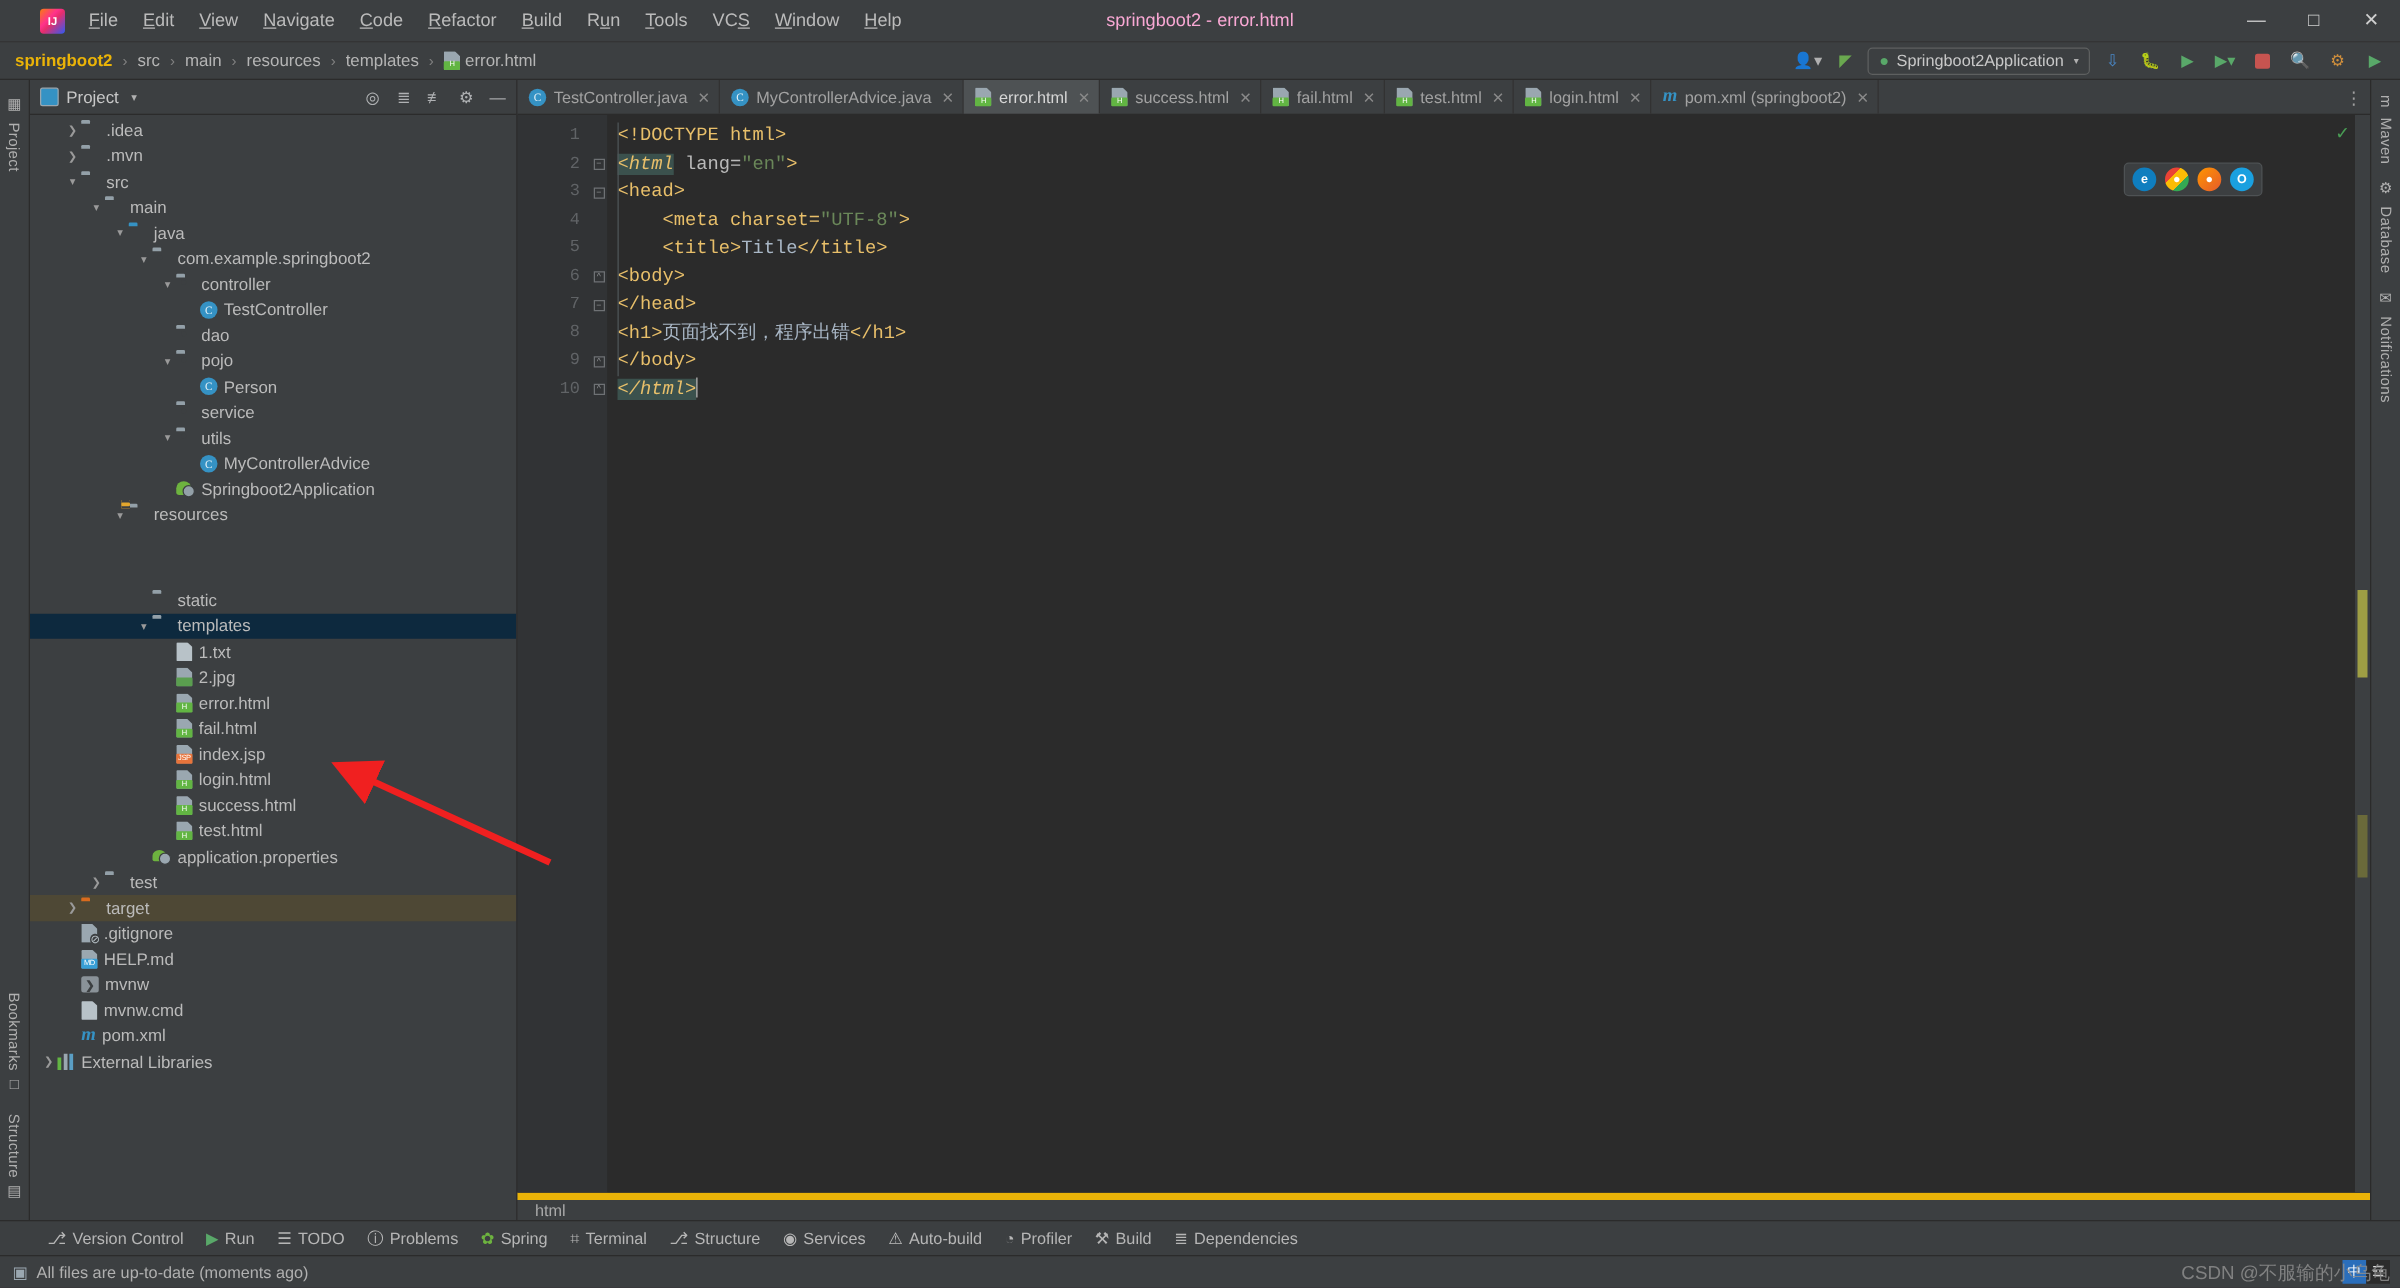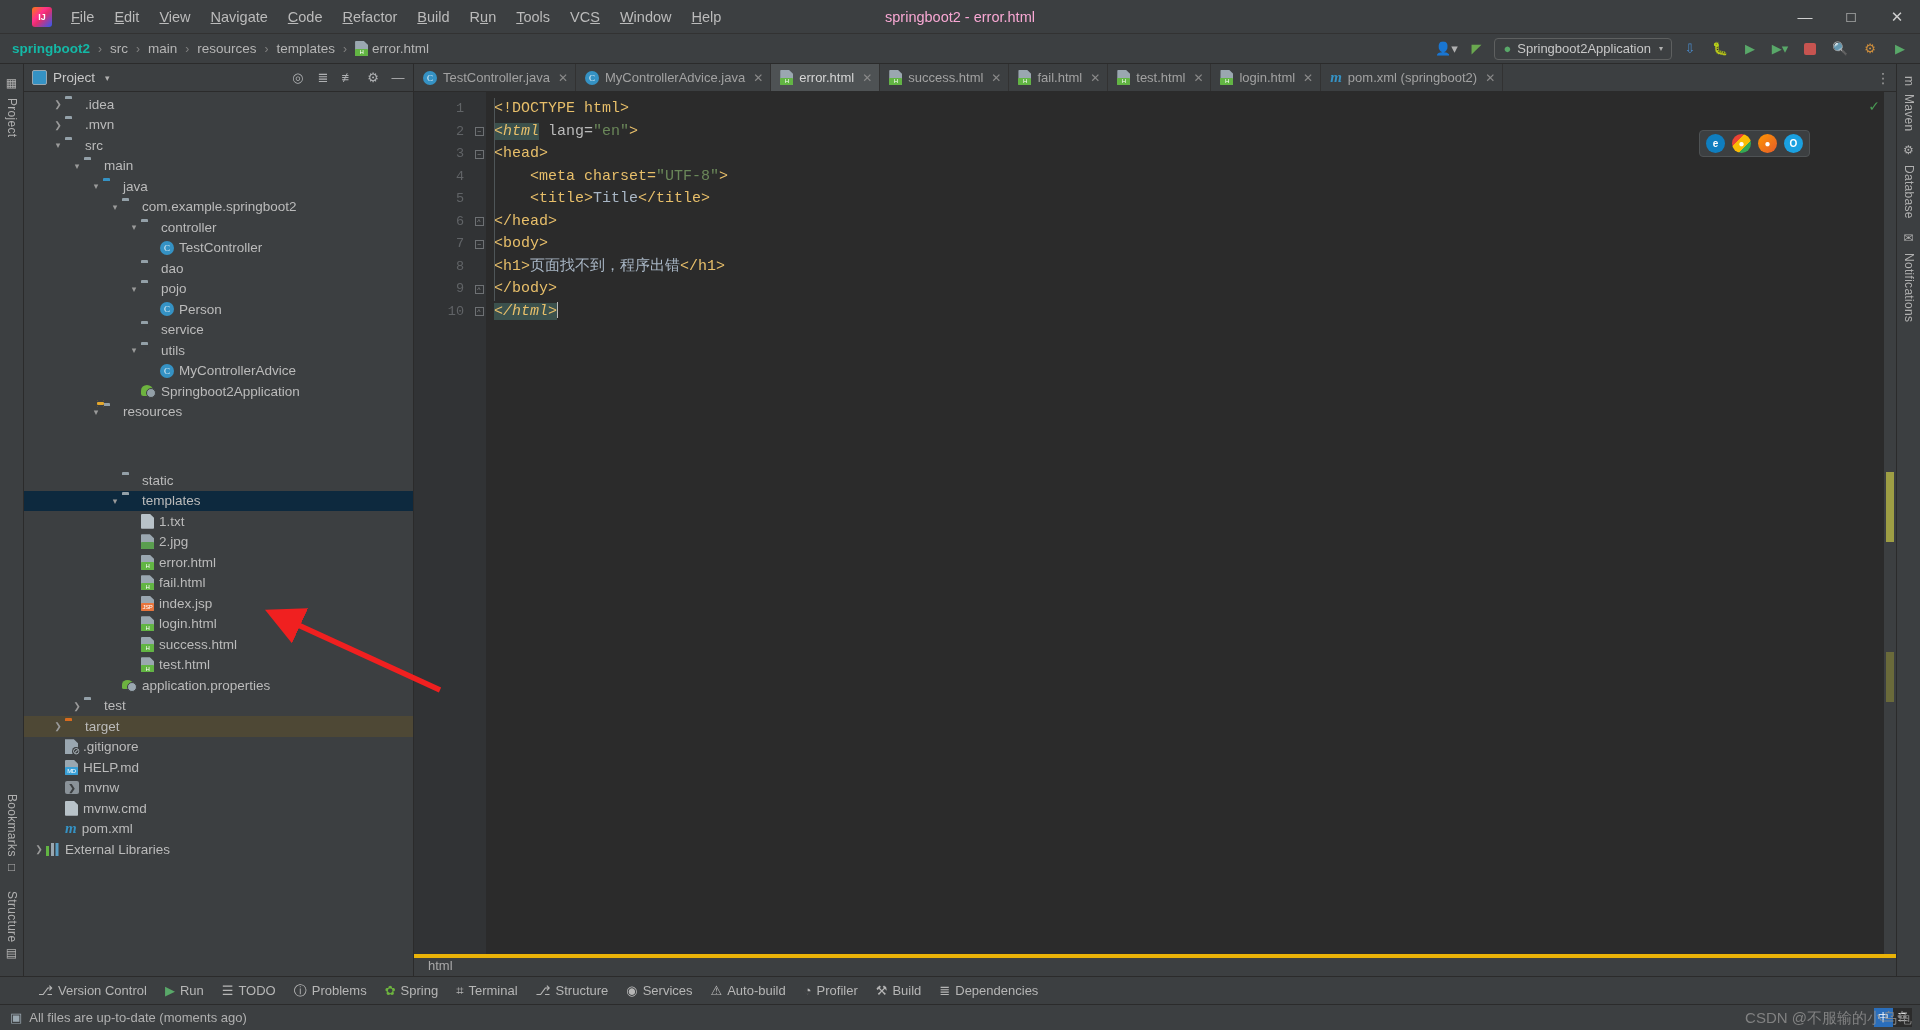--- a/index.html
+++ b/index.html
@@ -43,21 +43,21 @@
     color: #cfcfcf; font-size: 15px; line-height: 1;
   }
 
   
   .navbar {
     height: 30px; flex: 0 0 30px; background: #3c3f41; display: flex; align-items: center;
     padding-left: 10px; border-bottom: 1px solid #2b2b2b; position: relative;
   }
   .crumbs { display: flex; align-items: center; font-size: 13.5px; }
   .crumb { display: flex; align-items: center; color: #b5b5b5; padding: 1px 2px; }
-  .crumb.root { font-weight: bold; color: #14b8a6; }
+  .crumb.root { font-weight: bold; color: #eab308; }
   .crumb-sep { color: #808080; margin: 0 6px; font-size: 12px; }
   .crumb .fi { margin-right: 4px; display: inline-flex; }
 
   .nav-right { margin-left: auto; display: flex; align-items: center; gap: 6px; padding-right: 8px; }
   .tool-ico {
     width: 24px; height: 22px; display: flex; align-items: center; justify-content: center;
     color: #b0b0b0; font-size: 13px; border-radius: 3px;
   }
   .runcfg {
     display: flex; align-items: center; gap: 6px; height: 22px; padding: 0 8px;
@@ -246,22 +246,22 @@
   .ok-check { position: absolute; right: 16px; top: 6px; color: #499c54; font-size: 14px; }
   .err-stripe { position: absolute; right: 2px; width: 8px; background: #9e9e44; }
 
   .float-icons {
     position: absolute; right: 86px; top: 38px; display: flex; align-items: center; gap: 7px;
     background: #3c3f41; border: 1px solid #4e5254; border-radius: 4px; padding: 3px 6px;
   }
   .fi-circ { width: 19px; height: 19px; border-radius: 50%; display: flex; align-items: center; justify-content: center; font-size: 10px; color: #fff; font-weight: bold; }
 
   .breadcrumb-bottom {
-    height: 22px; flex: 0 0 22px; background: #3c3f41; border-top: 4px solid #eab308;
-    display: flex; align-items: flex-start; padding-left: 14px; font-size: 13px; color: #a9a9a9;
+    height: 22px; flex: 0 0 22px; background: #3c3f41; border-top: 6px solid #eab308;
+    display: flex; align-items: flex-end; padding-left: 14px; font-size: 13px; color: #a9a9a9;
   }
 
   
   .rrail {
     width: 24px; flex: 0 0 24px; background: #3c3f41; border-left: 1px solid #2b2b2b;
     display: flex; flex-direction: column; align-items: center; padding-top: 6px;
   }
 
   
   .toolwin-bar {
@@ -703,22 +703,22 @@
               <span class="fold-mk">^</span>
             </div>
           </div>
         <div class="code-area" id="codearea">
           <div class="indent-guide"></div>
         <div class="code-line"><span class="tok-doctype">&lt;!DOCTYPE html&gt;</span></div>
             <div class="code-line"><span class="tok-tag hl-box">&lt;html</span><span class="tok-attr"> lang=</span><span class="tok-str">"en"</span><span class="tok-tag">&gt;</span></div>
             <div class="code-line"><span class="tok-tag">&lt;head&gt;</span></div>
             <div class="code-line"><span class="tok-tag">    &lt;meta charset=</span><span class="tok-str">"UTF-8"</span><span class="tok-tag">&gt;</span></div>
             <div class="code-line"><span class="tok-tag">    &lt;title&gt;</span><span class="tok-text">Title</span><span class="tok-tag">&lt;/title&gt;</span></div>
+            <div class="code-line"><span class="tok-tag">&lt;body&gt;</span></div>
             <div class="code-line"><span class="tok-tag">&lt;/head&gt;</span></div>
-            <div class="code-line"><span class="tok-tag">&lt;body&gt;</span></div>
             <div class="code-line"><span class="tok-tag">&lt;h1&gt;</span><span class="tok-text">页面找不到，程序出错</span><span class="tok-tag">&lt;/h1&gt;</span></div>
             <div class="code-line"><span class="tok-tag">&lt;/body&gt;</span></div>
             <div class="code-line"><span class="tok-tag hl-box">&lt;/html&gt;</span><span class="caret-bar"></span></div>
           </div>
 
         <div class="float-icons">
           <div class="fi-circ" style="background:#0f7ebf;">e</div>
           <div class="fi-circ" style="background:linear-gradient(135deg,#ea4335 0 33%,#fbbc05 33% 66%,#34a853 66%);">●</div>
           <div class="fi-circ" style="background:linear-gradient(135deg,#ff9500,#e55b2b);">●</div>
           <div class="fi-circ" style="background:#1aa0e0;">O</div>

